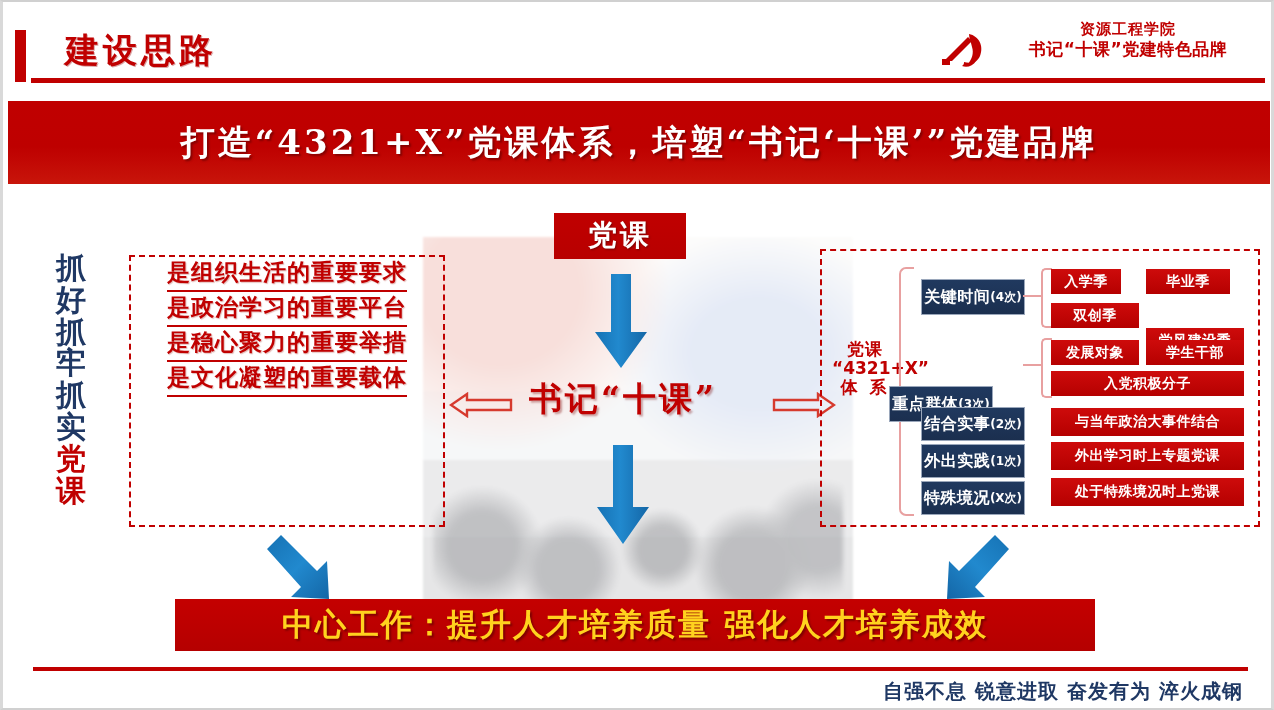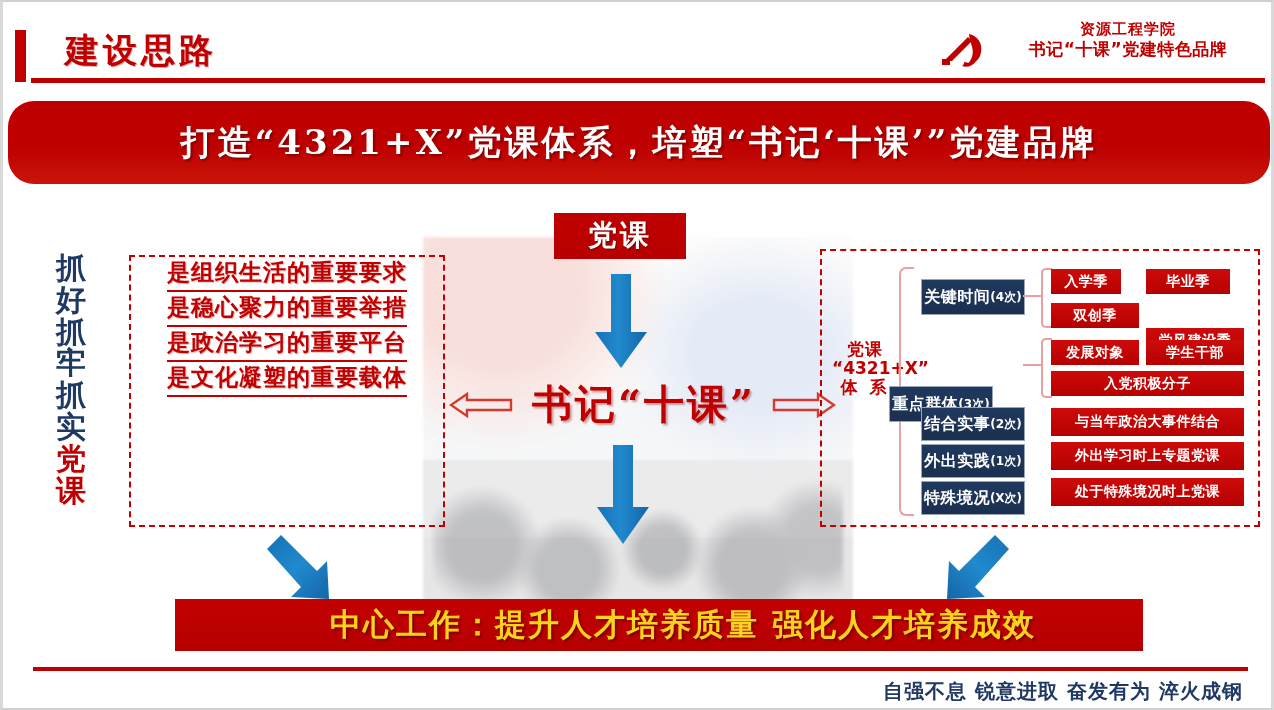--- a/index.html
+++ b/index.html
@@ -37,21 +37,21 @@
     text-align:center;color:#C00000;font-weight:bold;line-height:1.25;
     font-family:"DejaVu Sans","Liberation Sans",sans-serif;
   }
   #hdr-org .l1{font-size:15px;display:block;letter-spacing:1px;}
   #hdr-org .l2{font-size:17px;display:block;letter-spacing:.5px;}
 
   
   #banner{
     position:absolute;left:5px;top:99px;width:1262px;height:83px;
     background:linear-gradient(180deg,#C00000 0%,#BE0000 55%,#C8150A 100%);
-    display:flex;align-items:center;justify-content:center;border-radius:26px;
+    display:flex;align-items:center;justify-content:center;
   }
   #banner-text{
     font-family:"DejaVu Serif","Liberation Serif",serif;
     font-size:34px;font-weight:bold;color:#ffffff;letter-spacing:3px;
     white-space:nowrap;
     text-shadow:2px 2px 2px rgba(90,0,0,.55);
   }
 
   
   #photo{
@@ -108,23 +108,23 @@
   }
   #dangke-box span{
     font-family:"DejaVu Serif","Liberation Serif",serif;
     font-size:29px;font-weight:bold;color:#fff;letter-spacing:3px;
     text-shadow:1px 1px 2px rgba(80,0,0,.6);
   }
   .bluearrow{position:absolute;}
   #arrow-top{left:590px;top:272px;}
   #arrow-mid{left:592px;top:443px;}
   #center-slogan{
-    position:absolute;left:453px;top:375px;width:300px;text-align:right;
-    font-family:"DejaVu Serif","Liberation Serif",serif;
-    font-size:40px;font-weight:bold;color:#C00000;letter-spacing:3px;
+    position:absolute;left:470px;top:375px;width:300px;text-align:center;
+    font-family:"DejaVu Serif","Liberation Serif",serif;
+    font-size:33px;font-weight:bold;color:#C00000;letter-spacing:3px;
     white-space:nowrap;
     text-shadow:2px 2px 2px rgba(120,0,0,.35);
   }
   #arrow-left{position:absolute;left:446px;top:390px;}
   #arrow-right{position:absolute;left:769px;top:390px;}
 
   
   #arrow-dl{position:absolute;left:262px;top:533px;}
   #arrow-dr{position:absolute;left:936px;top:533px;}
 
@@ -173,21 +173,21 @@
     position:absolute;width:9px;
     border:2px solid #E8A0A0;border-right:none;
     border-top-left-radius:5px;border-bottom-left-radius:5px;
   }
   .tick{position:absolute;height:2px;background:#E8A0A0;}
 
   
   #bottombar{
     position:absolute;left:172px;top:597px;width:920px;height:52px;
     background:linear-gradient(180deg,#C40000 0%,#B50000 100%);
-    display:flex;align-items:center;justify-content:center;padding-left:48px;
+    display:flex;align-items:center;justify-content:center;
   }
   #bottombar-text{
     font-family:"DejaVu Serif","Liberation Serif",serif;
     font-size:31px;font-weight:bold;letter-spacing:2px;white-space:nowrap;
     color:#FFD21E;
     text-shadow:2px 2px 2px rgba(90,0,0,.6);
   }
 
   
   #ftr-rule{position:absolute;left:30px;top:665px;width:1215px;height:4px;background:#C00000;}
@@ -239,22 +239,22 @@
         <span style="display:block">实</span>
       </span>
     <span class="red">
         <span style="display:block">党</span>
         <span style="display:block">课</span>
       </span>
   </div>
 
   <div id="leftbox">
     <div class="leftline">是组织生活的重要要求</div>
+    <div class="leftline">是政治学习的重要平台</div>
     <div class="leftline">是稳心聚力的重要举措</div>
-    <div class="leftline">是政治学习的重要平台</div>
     <div class="leftline">是文化凝塑的重要载体</div>
   </div>
 
   <div id="dangke-box">
     <span>党课</span>
   </div>
 
   <div class="bluearrow" id="arrow-top">
     <svg width="56" height="95" viewBox="0 0 56 95" aria-hidden="true">
       <defs>

